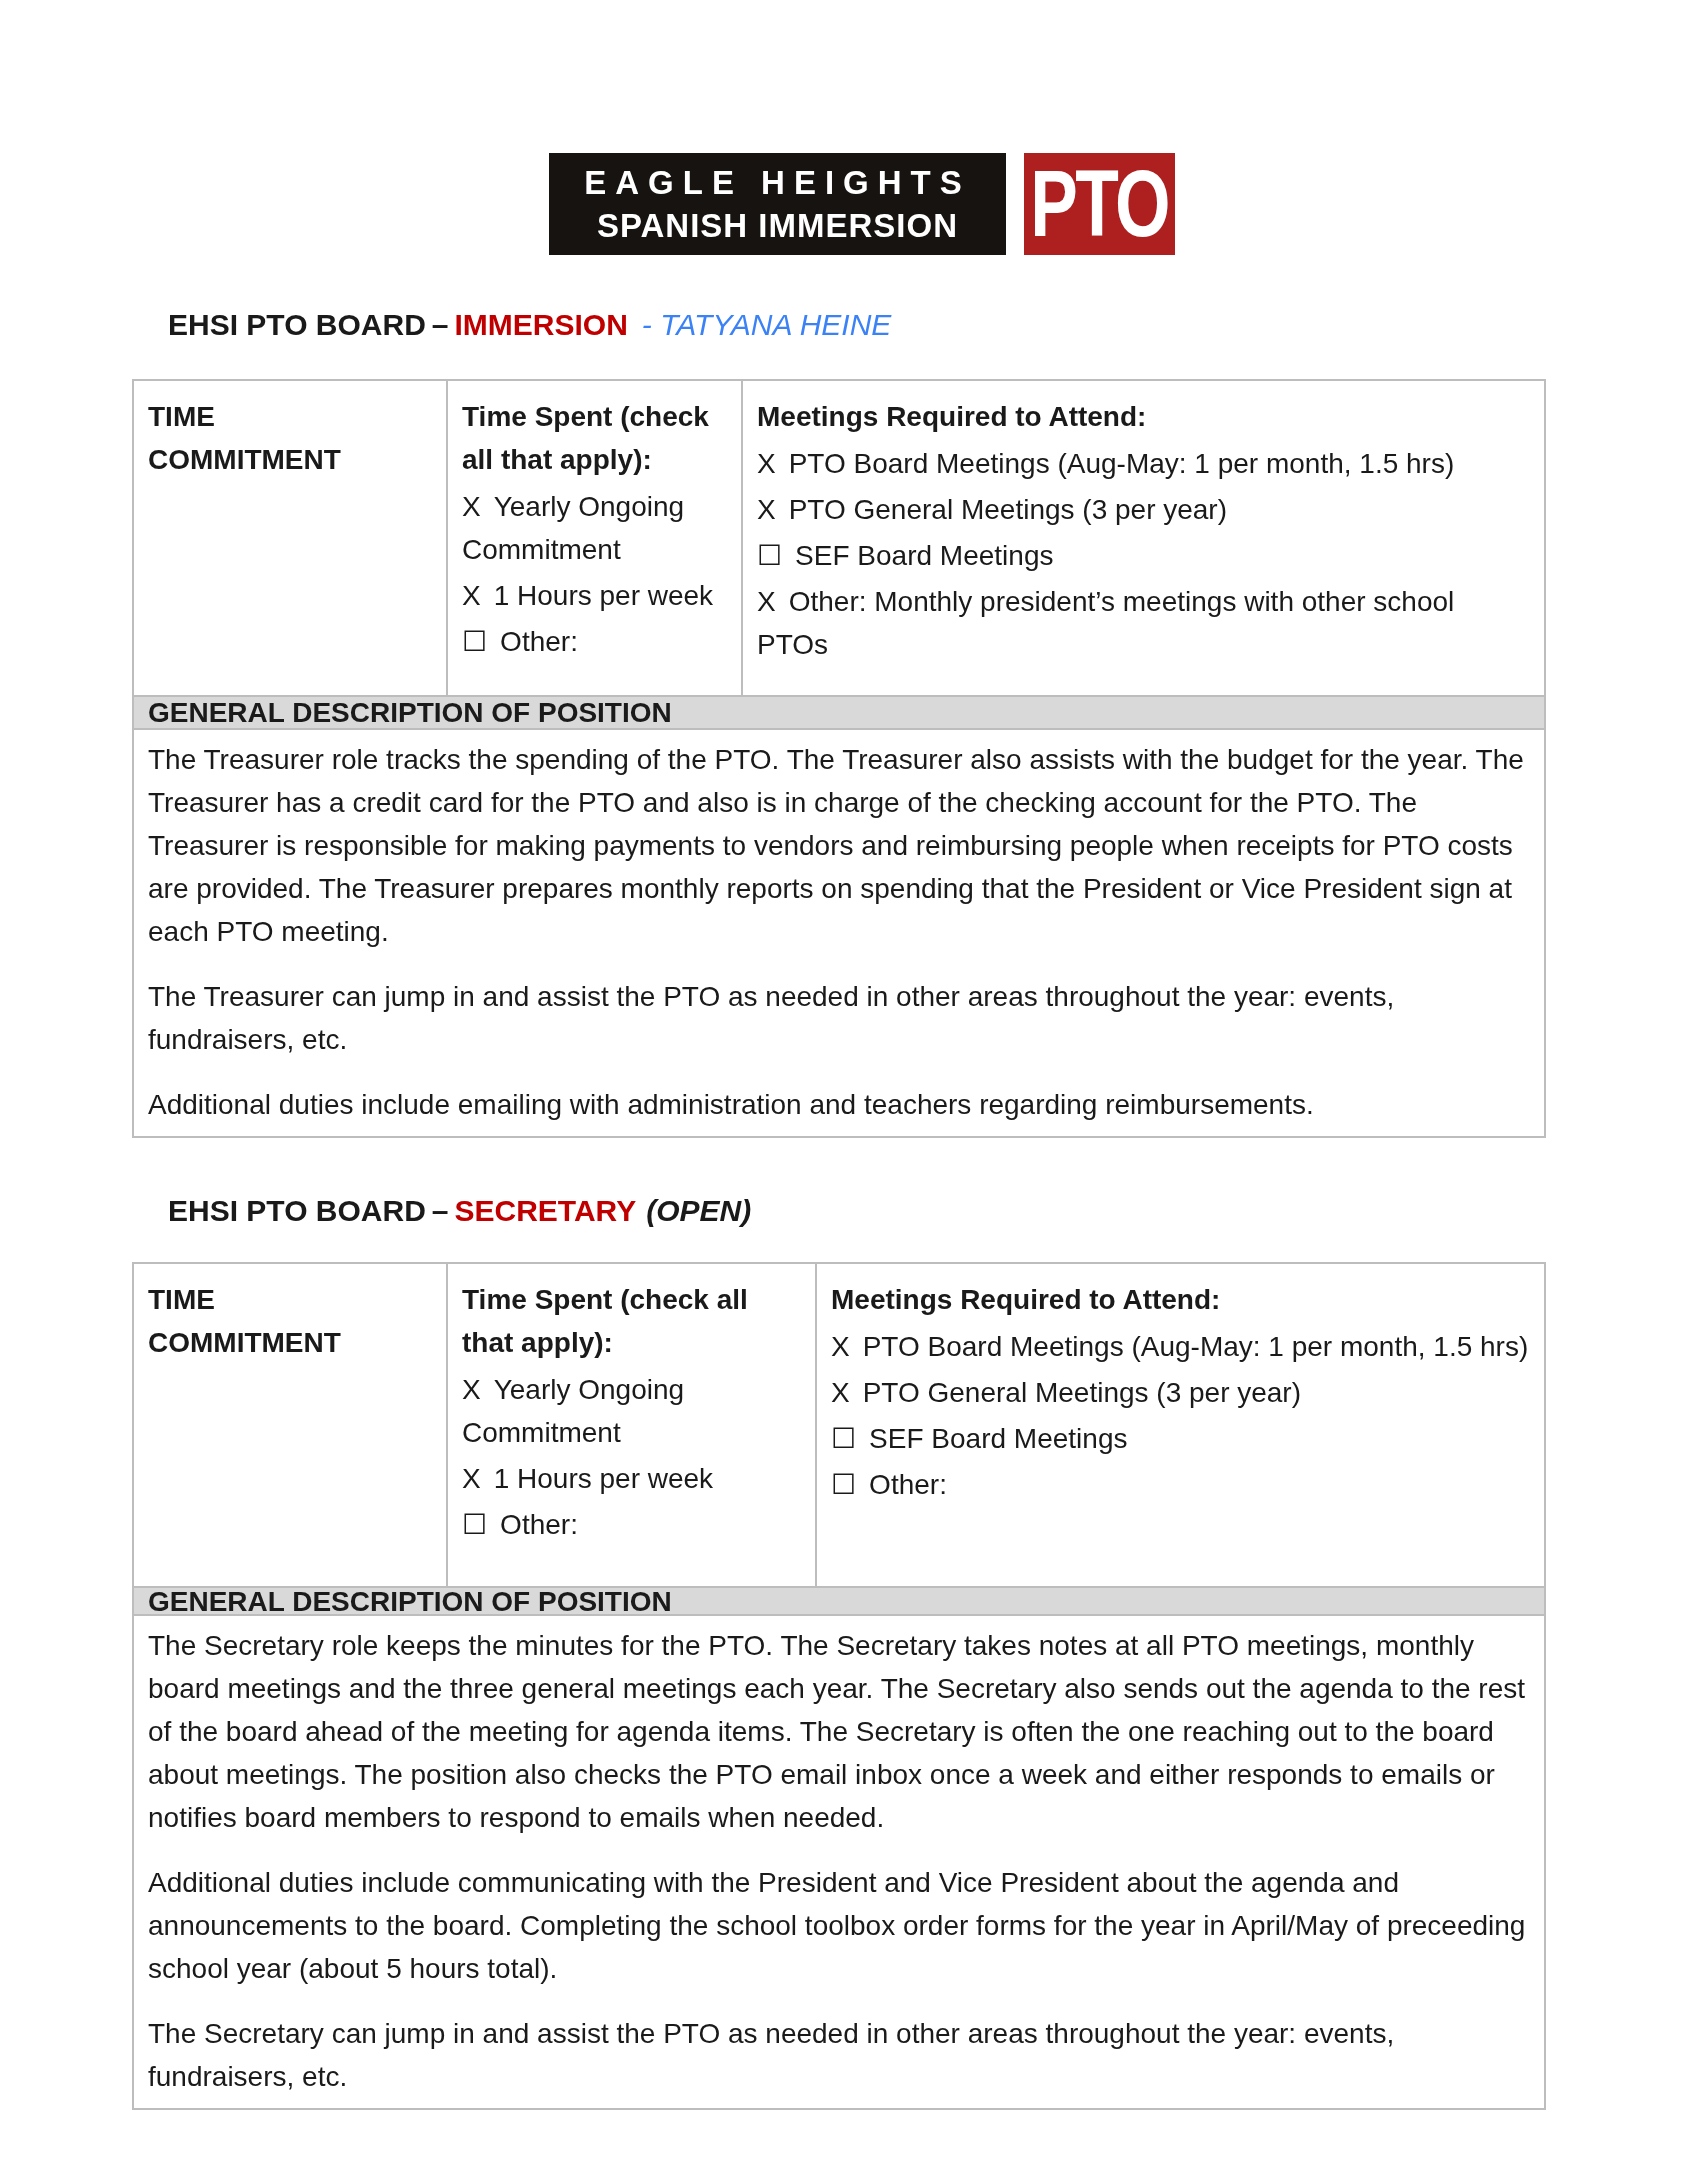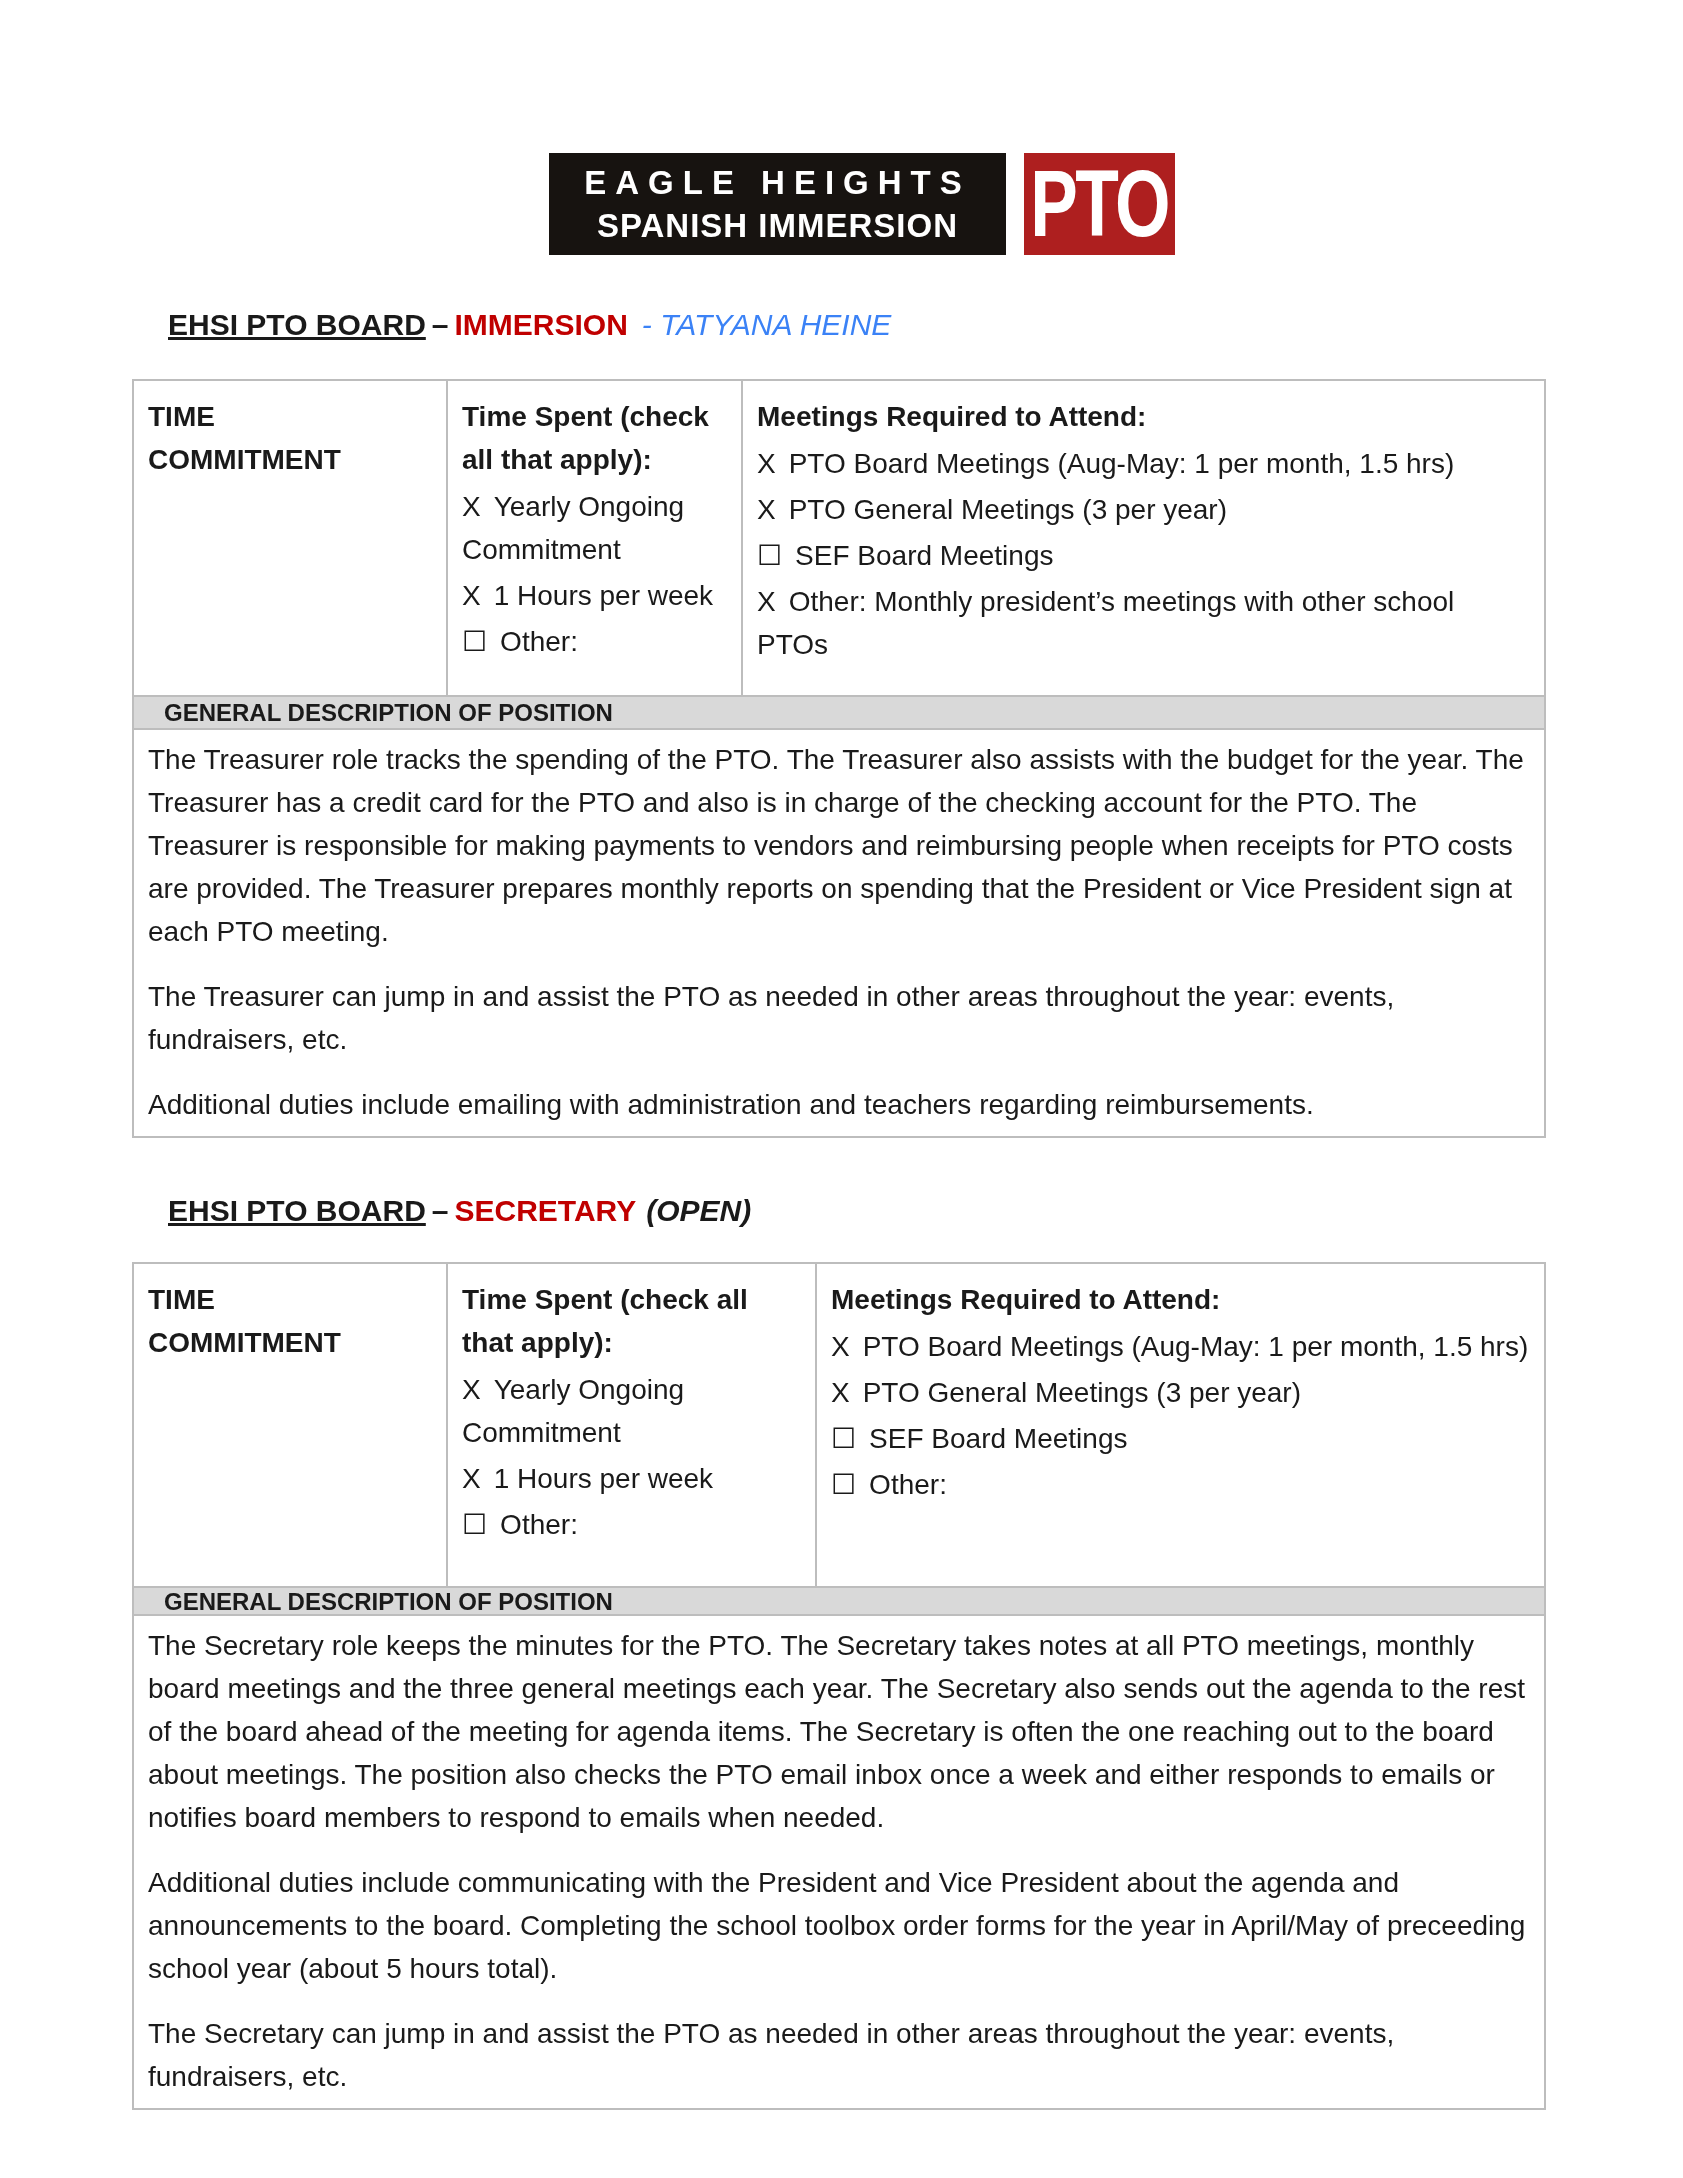--- a/index.html
+++ b/index.html
@@ -12,21 +12,21 @@
   .logo-black { width: 457px; height: 102px; background: #171310; color: #ffffff; text-align: center; padding-top: 8px; }
   .logo-line1 { font-weight: bold; font-size: 33px; line-height: 44px; letter-spacing: 9px; white-space: nowrap; }
   .logo-line2 { font-weight: bold; font-size: 33px; line-height: 42px; letter-spacing: 1px; white-space: nowrap; }
   .logo-red { width: 151px; height: 102px; background: #ae1f1f; color: #ffffff; display: flex; align-items: center; justify-content: center; overflow: hidden; }
   .logo-badge { font-weight: bold; font-size: 87px; letter-spacing: -3px; transform: scale(0.82, 1.08); }
 
   
   .heading { position: absolute; left: 168px; font-size: 30px; line-height: 40px; white-space: nowrap; }
   .heading-1 { top: 305px; }
   .heading-2 { top: 1191px; }
-  .h-board { font-weight: bold; color: #1a1a1a; text-decoration: underline; }
+  .h-board { font-weight: bold; color: #1a1a1a; }
   .h-dash { font-weight: bold; color: #1a1a1a; margin: 0 6px; }
   .h-role { font-weight: bold; color: #c00000; }
   .h-name { font-style: italic; font-weight: normal; color: #3b82f6; margin-left: 14px; }
   .h-open { font-style: italic; font-weight: bold; color: #1a1a1a; margin-left: 10px; }
 
   
   .tbl { position: absolute; left: 132px; width: 1414px; border: 2px solid #bdbdbd; background: #fff; display: flex; flex-direction: column; }
   .tbl-1 { top: 379px; height: 759px; }
   .tbl-2 { top: 1262px; height: 848px; }
   .hdr-row { display: flex; flex: 0 0 auto; }
@@ -36,21 +36,21 @@
   .c1 { width: 314px; border-right: 2px solid #bdbdbd; }
   .tbl-1 .c2 { width: 295px; border-right: 2px solid #bdbdbd; }
   .tbl-2 .c2 { width: 369px; border-right: 2px solid #bdbdbd; }
   .c3 { flex: 1; }
   .cell-title { font-weight: bold; max-width: 218px; }
   .c2 .cell-title, .c3 .cell-title { max-width: none; margin-bottom: 4px; }
   .item { margin-top: 3px; }
   .mark { margin-right: 13px; }
   .lbl {}
 
-  .desc-bar { flex: 0 0 auto; background: #d9d9d9; border-top: 2px solid #bdbdbd; border-bottom: 2px solid #bdbdbd; padding-left: 30px; font-weight: bold; font-size: 24px; }
+  .desc-bar { flex: 0 0 auto; background: #d9d9d9; border-top: 2px solid #bdbdbd; border-bottom: 2px solid #bdbdbd; padding-left: 14px; font-weight: bold; font-size: 28px; }
   .tbl-1 .desc-bar { height: 35px; line-height: 32px; }
   .tbl-2 .desc-bar { height: 30px; line-height: 27px; }
 
   .desc { flex: 1; padding: 8px 14px 0 14px; font-size: 28px; line-height: 43px; overflow: hidden; }
   .desc p { margin-bottom: 22px; }
 </style>
 </head>
 <body>
 
 <div class="page">

